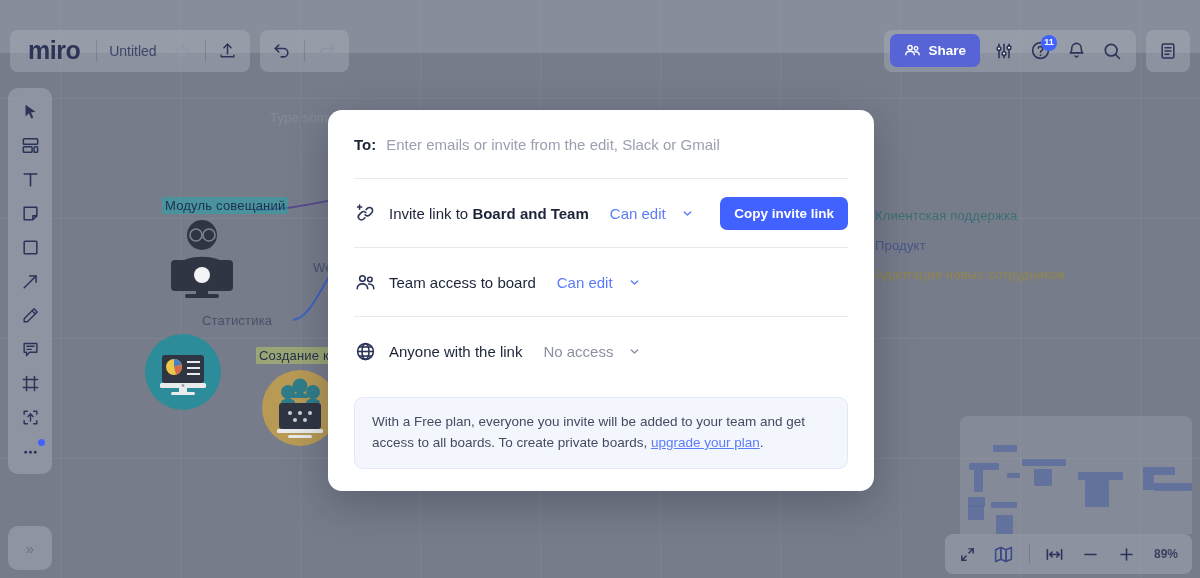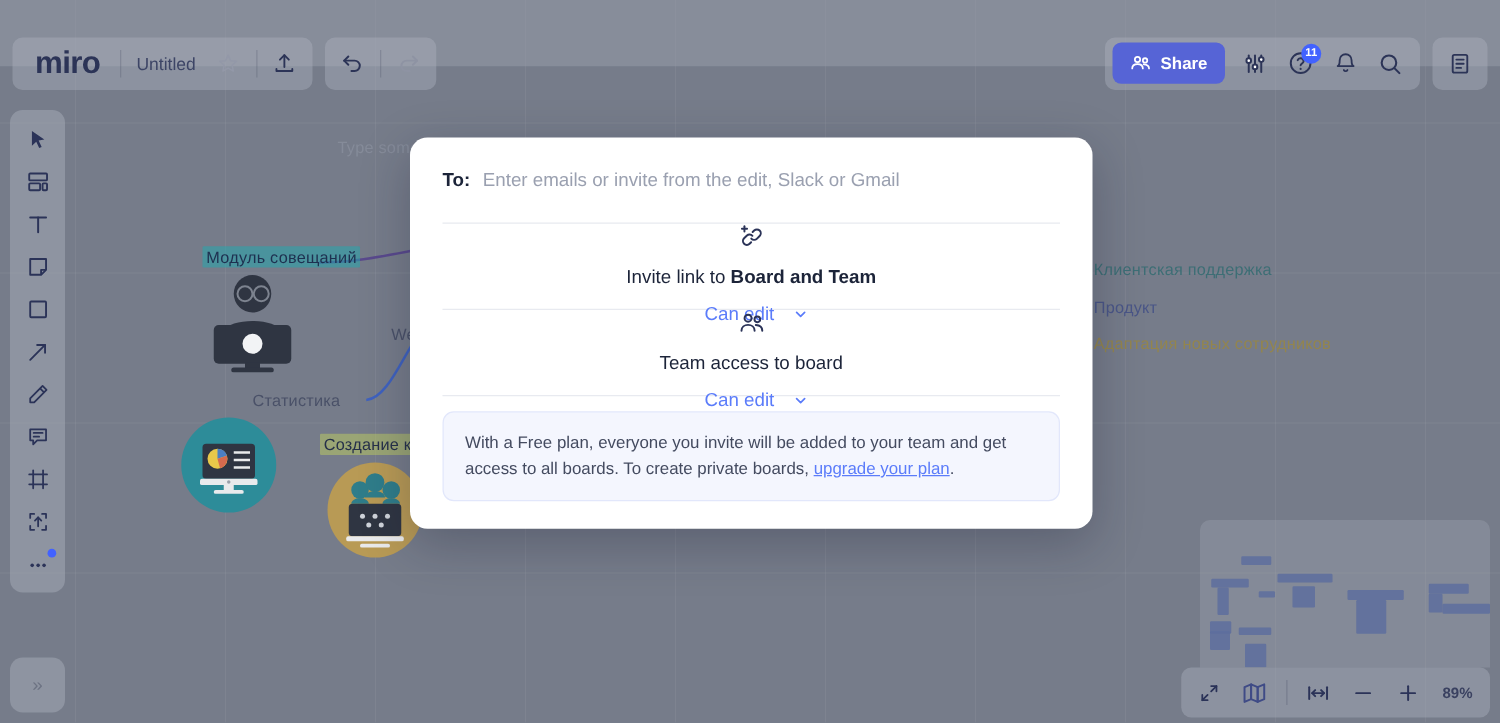--- a/index.html
+++ b/index.html
@@ -153,21 +153,21 @@
   .to-row { height: 68px; gap: 10px; }
   .to-label { font-size: 15px; font-weight: 700; color: #1c2439; }
   .ph-overlay {
     position: relative; flex: 1; font-size: 15px; color: #9aa0b0;
     white-space: nowrap; overflow: hidden;
   }
   .ph-link { border-bottom: 1px dotted #9aa0b0; padding-bottom: 1px; cursor: pointer; }
 
   .divider { height: 1px; background: #e8eaf0; margin: 0 26px; }
 
-  .acc-row { height: 68px; gap: 13px; flex-direction: column; }
+  .acc-row { height: 68px; gap: 13px; }
   .acc-icon { width: 22px; display:flex; align-items:center; justify-content:center; color:#2b3358; flex: none; }
   .acc-text { font-size: 15px; color: #1c2439; white-space: nowrap; }
   .acc-text b { font-weight: 700; }
   .acc-select {
     display: flex; align-items: center; gap: 16px;
     font-size: 15px; cursor: pointer; margin-left: 8px;
   }
   .sel-blue { color: #5b7cfa; }
   .sel-gray { color: #8a90a0; }
   .spacer { flex: 1; }
@@ -547,20 +547,21 @@
       </span>
       <span class="acc-select sel-blue">
         <span>Can edit</span>
         <span>
           <svg width="11" height="11" viewBox="0 0 24 24" fill="none" stroke="currentColor" stroke-width="3" stroke-linecap="round" stroke-linejoin="round">
               <polyline points="5,8.5 12,15.5 19,8.5"></polyline>
             </svg>
         </span>
       </span>
       <span class="spacer"></span>
+      <button class="copy-btn">Copy invite link</button>
     </div>
 
     <div class="divider"></div>
 
     <div class="row acc-row">
       <span class="acc-icon">
         <svg width="21" height="21" viewBox="0 0 24 24" fill="none" stroke="currentColor" stroke-width="1.8" stroke-linecap="round" stroke-linejoin="round">
           <circle cx="8.5" cy="7.5" r="3.2"></circle>
             <path d="M2.5 19c0-3.4 2.7-5.4 6-5.4s6 2 6 5.4"></path>
           <circle cx="17" cy="8.5" r="2.6"></circle>
@@ -573,20 +574,40 @@
         <span>
           <svg width="11" height="11" viewBox="0 0 24 24" fill="none" stroke="currentColor" stroke-width="3" stroke-linecap="round" stroke-linejoin="round">
               <polyline points="5,8.5 12,15.5 19,8.5"></polyline>
             </svg>
         </span>
       </span>
     </div>
 
     <div class="divider"></div>
 
+    <div class="row acc-row">
+      <span class="acc-icon">
+        <svg width="21" height="21" viewBox="0 0 24 24" fill="none" stroke="currentColor" stroke-width="1.8">
+          <circle cx="12" cy="12" r="9"></circle>
+            <ellipse cx="12" cy="12" rx="4" ry="9"></ellipse>
+          <line x1="3" y1="12" x2="21" y2="12"></line>
+            <line x1="4.6" y1="6.8" x2="19.4" y2="6.8"></line>
+            <line x1="4.6" y1="17.2" x2="19.4" y2="17.2"></line>
+        </svg>
+      </span>
+      <span class="acc-text">Anyone with the link</span>
+      <span class="acc-select sel-gray">
+        <span>No access</span>
+        <span>
+          <svg width="11" height="11" viewBox="0 0 24 24" fill="none" stroke="currentColor" stroke-width="3" stroke-linecap="round" stroke-linejoin="round">
+              <polyline points="5,8.5 12,15.5 19,8.5"></polyline>
+            </svg>
+        </span>
+      </span>
+    </div>
 
     <div class="notice">
       <span>With a Free plan, everyone you invite will be added to your team and get access to all boards. To create private boards, </span><a>upgrade your plan</a><span>.</span>
     </div>
 
   </div>
 
 </div>
 
 </body></html>

